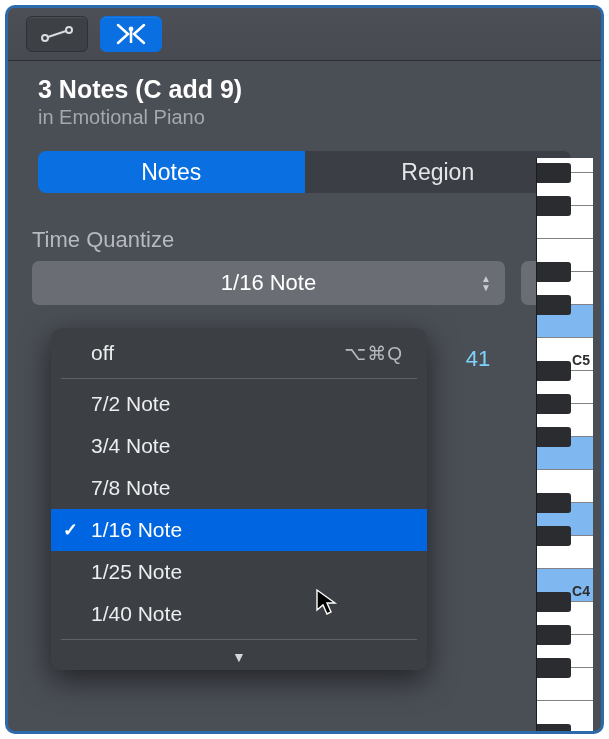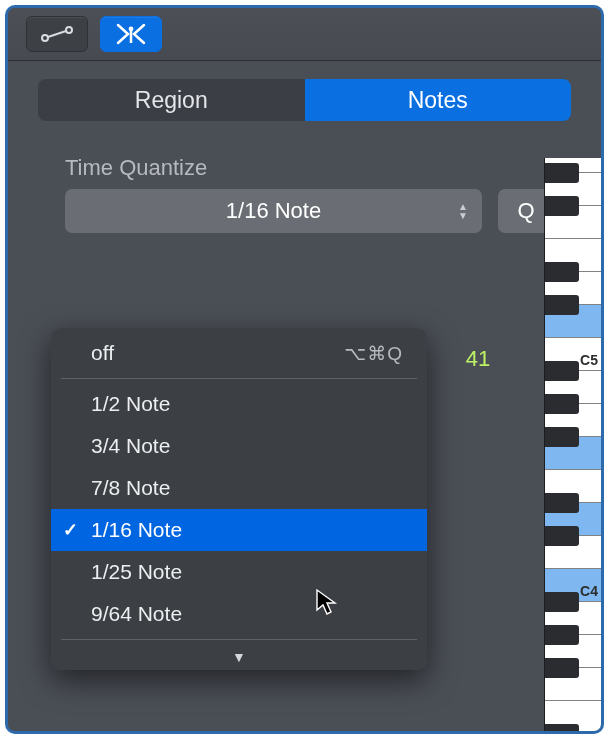--- a/index.html
+++ b/index.html
@@ -75,22 +75,21 @@
     align-items: center;
     justify-content: center;
     font-size: 23px;
     font-weight: 500;
   }
   .tab.inactive { background: #3b3e44; color: #e4e6e9; }
   .tab.active   { background: #0a6fe0; color: #ffffff; }
 
   
   .section {
-    padding: 34px 47px 0;
-    margin-left: 10px;
+    padding: 34px 24px 0;
   }
   .sect-label {
     font-size: 22px;
     color: #b6babf;
     margin-bottom: 8px;
   }
   .row1 {
     display: flex;
     gap: 16px;
   }
@@ -132,21 +131,21 @@
     justify-content: center;
   }
 
   .value41 {
     position: absolute;
     top: 338px;
     left: 440px;
     width: 60px;
     text-align: center;
     font-size: 22px;
-    color: #bef264;
+    color: #7dd3fc;
   }
 
   
   .menu {
     position: absolute;
     left: 43px;
     top: 320px;
     width: 376px;
     background: #3a3d42da;
     backdrop-filter: blur(3px);
@@ -189,21 +188,21 @@
     align-items: center;
     justify-content: center;
     color: #d3d6da;
     font-size: 14px;
   }
 
   
   .piano {
     position: absolute;
     top: 150px;
-    right: 0;
+    right: 8px;
     width: 56px;
     bottom: 0;
     background: #fff;
     border-left: 1px solid #1b1d20;
     z-index: 5;
   }
   .white-key {
     position: absolute;
     left: 0; right: 0;
     height: 33px;
@@ -253,24 +252,28 @@
     <div class="tb-btn active">
       <svg width="30" height="22" viewBox="0 0 30 22">
         <path d="M2 2 L12 11 L2 20" fill="none" stroke="#fff" stroke-width="2.5" stroke-linecap="round"></path>
         <path d="M28 2 L18 11 L28 20" fill="none" stroke="#fff" stroke-width="2.5" stroke-linecap="round"></path>
         <circle cx="15" cy="6" r="2.4" fill="#fff"></circle>
         <line x1="15" y1="8" x2="15" y2="20" stroke="#fff" stroke-width="2.5"></line>
       </svg>
     </div>
   </div>
 
+  <div class="header">
+    <div class="title">3 Notes (C add 9)</div>
+    <div class="sub">in Emotional Piano</div>
+  </div>
 
   <div class="tabs">
+    <div class="tab active">Notes</div>
     <div class="tab inactive">Region</div>
-    <div class="tab active">Notes</div>
   </div>
 
   <div class="section">
     <div class="sect-label">Time Quantize</div>
     <div class="row1">
       <div class="popup-closed">
         <span>1/16 Note</span>
         <span class="popup-caret">
           <span>▲</span>
             <span>▼</span>
@@ -283,36 +286,36 @@
   <div class="value41">41</div>
 
   <div class="menu">
     <div class="menu-item">
       <span>off</span>
       <span class="shortcut">⌥⌘Q</span>
     </div>
     <div class="menu-divider"></div>
 
     <div class="menu-item">
-      <span>1/2 Note</span>
+      <span>7/2 Note</span>
       </div>
     <div class="menu-item">
       <span>3/4 Note</span>
       </div>
     <div class="menu-item">
       <span>7/8 Note</span>
       </div>
     <div class="menu-item selected">
       <span>1/16 Note</span>
       </div>
     <div class="menu-item">
       <span>1/25 Note</span>
       </div>
     <div class="menu-item">
-      <span>9/64 Note</span>
+      <span>1/40 Note</span>
       </div>
 
     <div class="menu-divider"></div>
     <div class="menu-scroll">
       <span>▼</span>
     </div>
   </div>
 
   <svg class="cursor" width="24" height="28" viewBox="0 0 24 28">
     <path d="M2 2 L2 22 L8 17 L12 26 L16 24 L12 15 L20 15 Z" fill="#000" stroke="#fff" stroke-width="1.4"></path>

